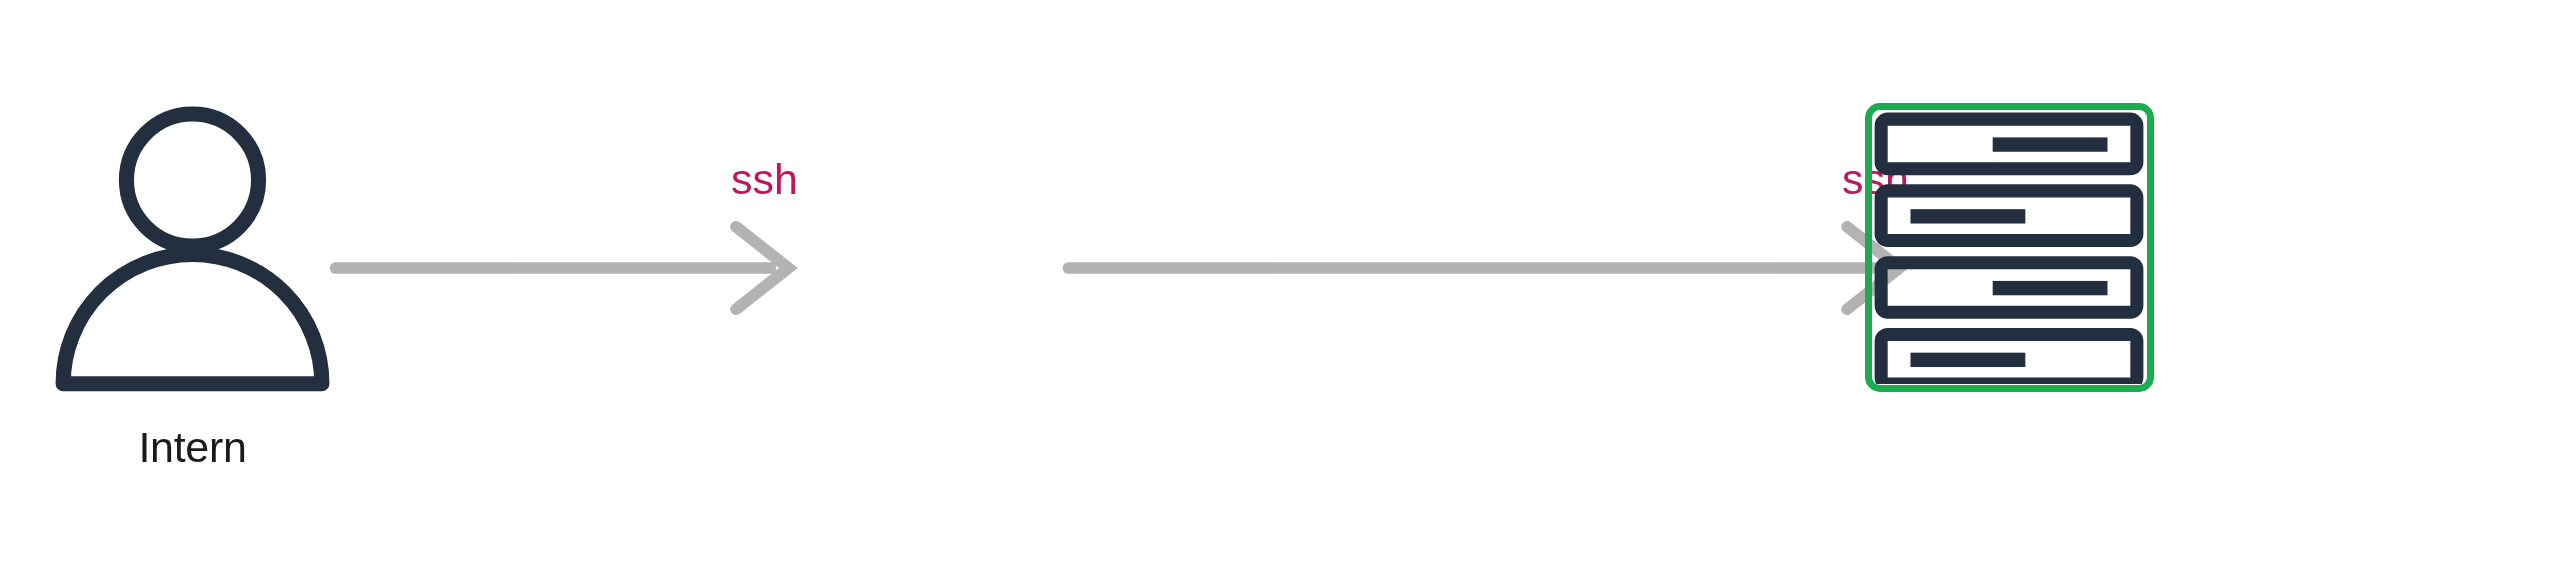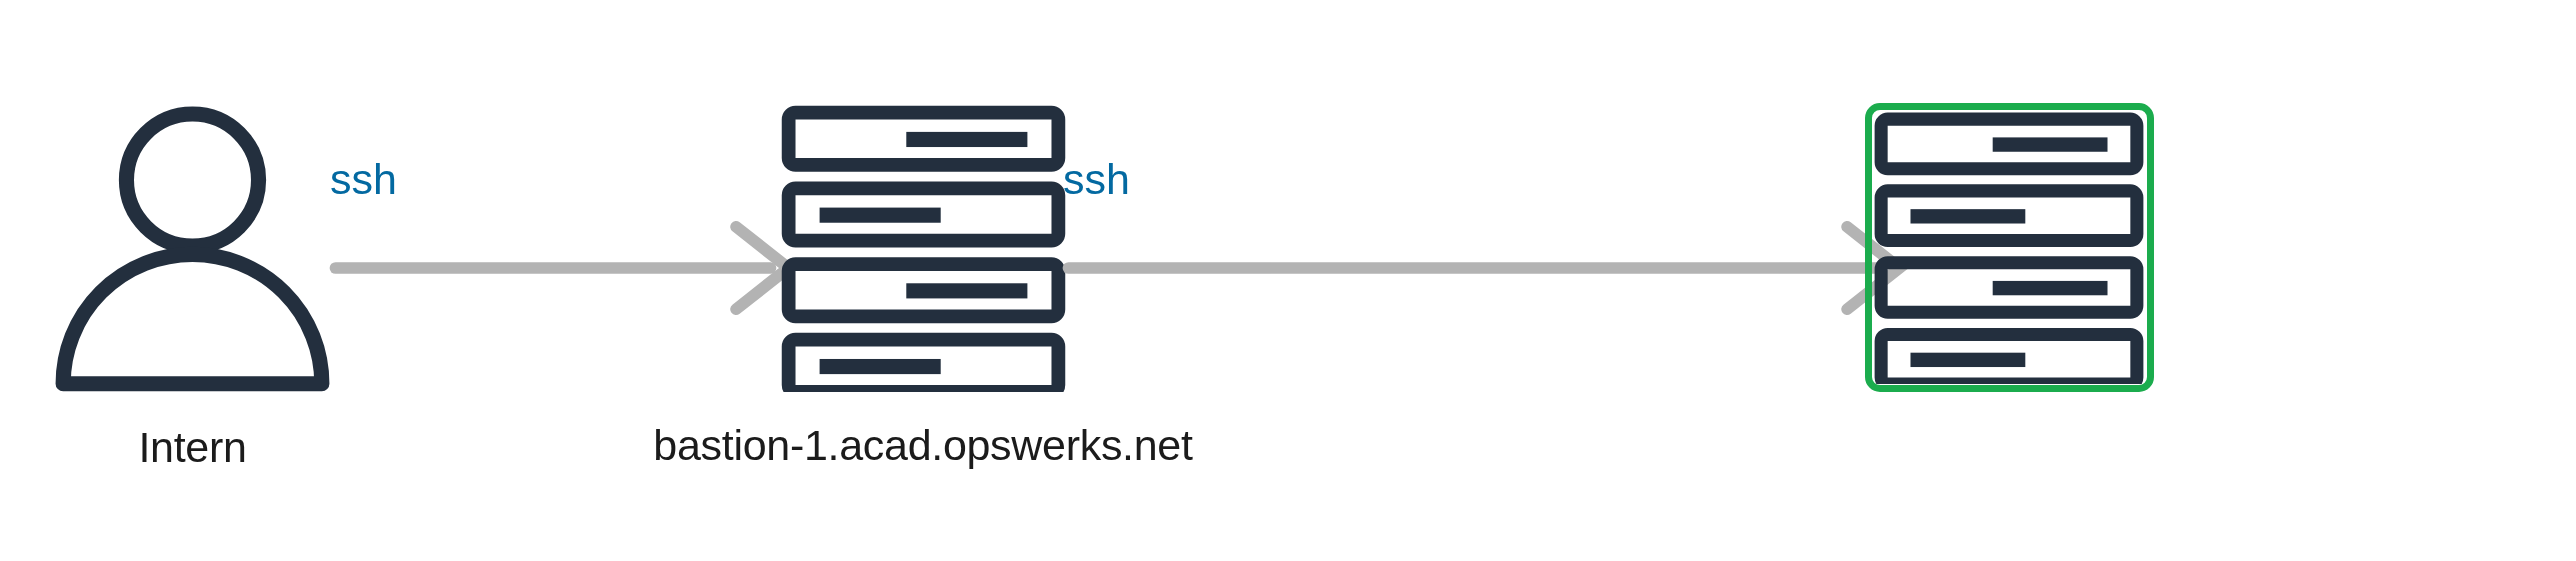--- a/index.html
+++ b/index.html
@@ -49,24 +49,24 @@
   
   .connector {
     position: absolute;
     height: 165px;
   }
   .connector-label {
     position: absolute;
     top: 0px;
     left: 0;
     width: 100%;
-    text-align: left;
+    text-align: right;
     font-size: 43px;
     line-height: 1;
-    color: #0369a1;
+    color: #be185d;
     font-family: "Liberation Sans", sans-serif;
   }
   #connector-1 { left: 330px;  top: 158px; width: 468px; }
   #connector-2 { left: 1063px; top: 158px; width: 846px; }
   .connector-svg {
     position: absolute;
     left: 0;
     top: 55px;
     width: 100%;
     height: 110px;
@@ -114,42 +114,20 @@
   </div>
 
   <div class="connector" id="connector-1">
     <span class="connector-label">ssh</span>
     <svg class="connector-svg" viewBox="0 0 680 160" preserveAspectRatio="none">
       <line x1="8" y1="80" x2="640" y2="80" stroke="#b3b3b3" stroke-width="17" stroke-linecap="round"></line>
       <polyline points="590,20 666,80 590,140" fill="none" stroke="#b3b3b3" stroke-width="17" stroke-linecap="round" stroke-linejoin="miter"></polyline>
     </svg>
   </div>
 
-  <div class="node" id="server-node-1">
-    <div class="server-frame">
-      <span class="glyph-wrap">
-        <svg class="server-glyph" viewBox="0 0 420 420" xmlns="http://www.w3.org/2000/svg">
-          <g fill="none" stroke="#232f3e" stroke-width="20">
-            <rect x="14" y="14" width="392" height="76" rx="10"></rect>
-            <rect x="14" y="124" width="392" height="76" rx="10"></rect>
-            <rect x="14" y="234" width="392" height="76" rx="10"></rect>
-            <rect x="14" y="344" width="392" height="76" rx="10"></rect>
-          </g>
-          <g fill="#232f3e">
-            <rect x="185" y="42" width="176" height="22"></rect>
-            <rect x="59" y="152" width="176" height="22"></rect>
-            <rect x="185" y="262" width="176" height="22"></rect>
-            <rect x="59" y="372" width="176" height="22"></rect>
-          </g>
-        </svg>
-      </span>
-    </div>
-    <div class="label-gap"></div>
-    <span class="node-label">bastion-1.acad.opswerks.net</span>
-  </div>
 
   <div class="connector" id="connector-2">
     <span class="connector-label">ssh</span>
     <svg class="connector-svg" viewBox="0 0 1230 160" preserveAspectRatio="none">
       <line x1="8" y1="80" x2="1190" y2="80" stroke="#b3b3b3" stroke-width="17" stroke-linecap="round"></line>
       <polyline points="1140,20 1216,80 1140,140" fill="none" stroke="#b3b3b3" stroke-width="17" stroke-linecap="round" stroke-linejoin="miter"></polyline>
     </svg>
   </div>
 
   <div class="node" id="server-node-2">

